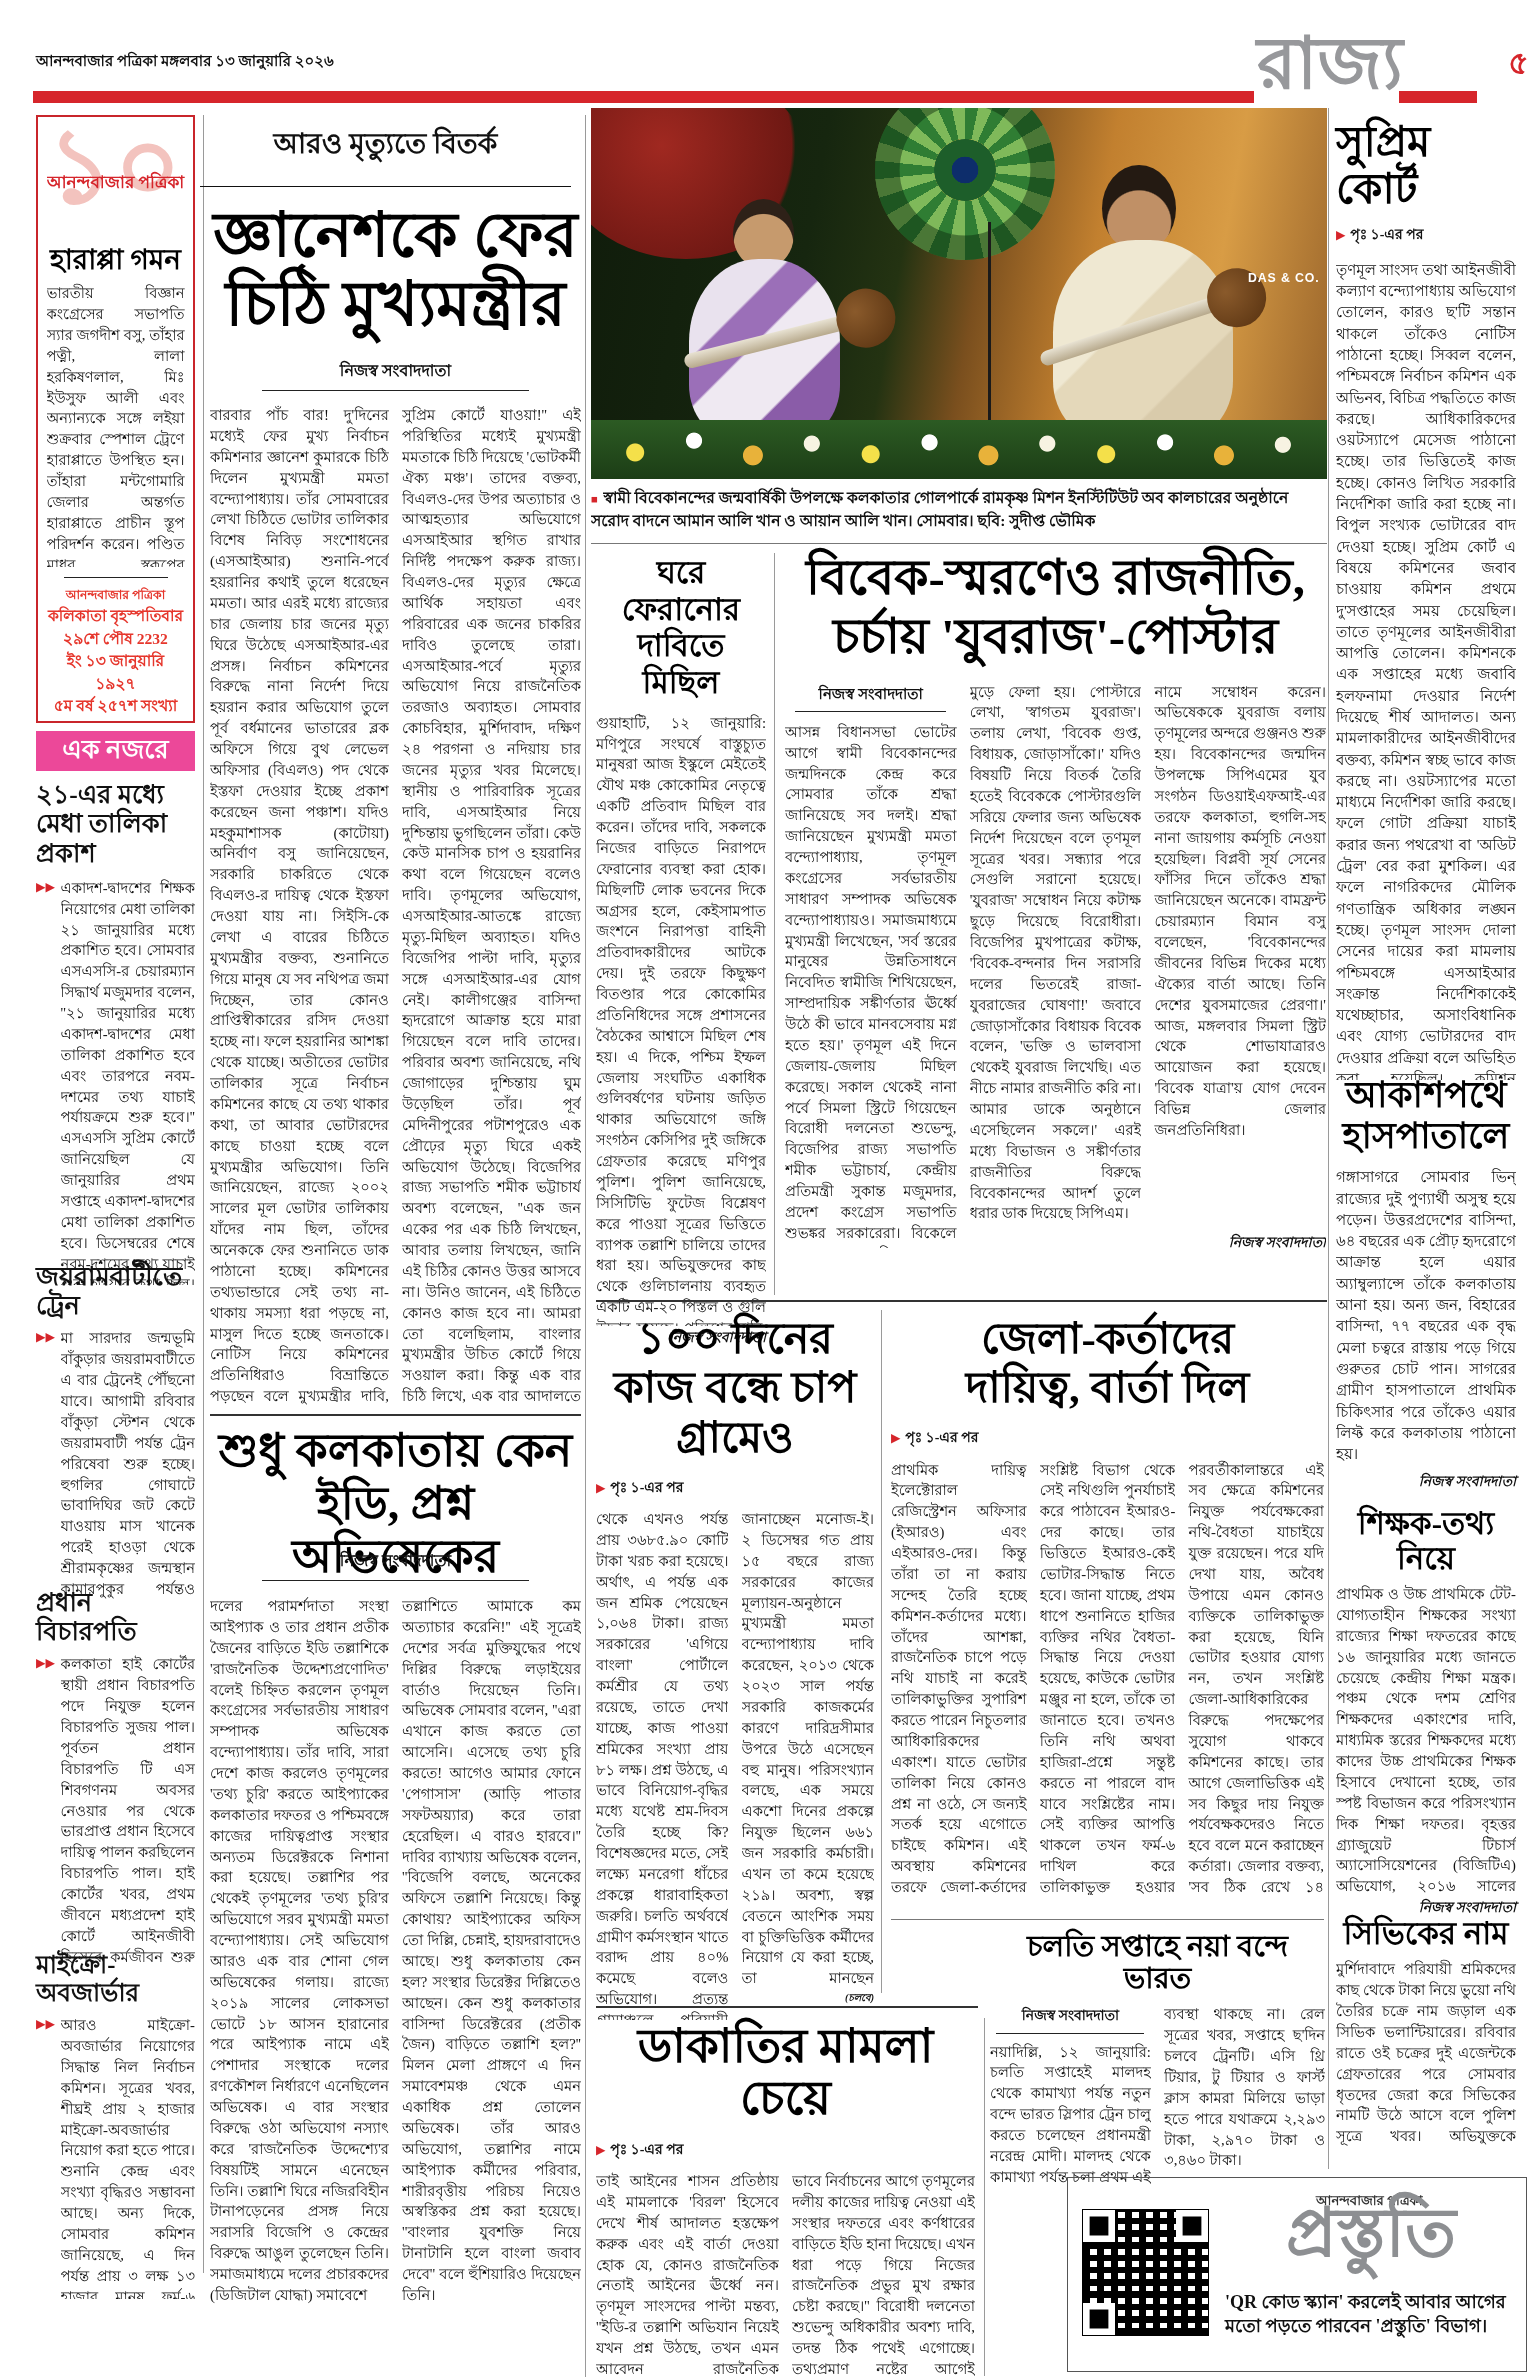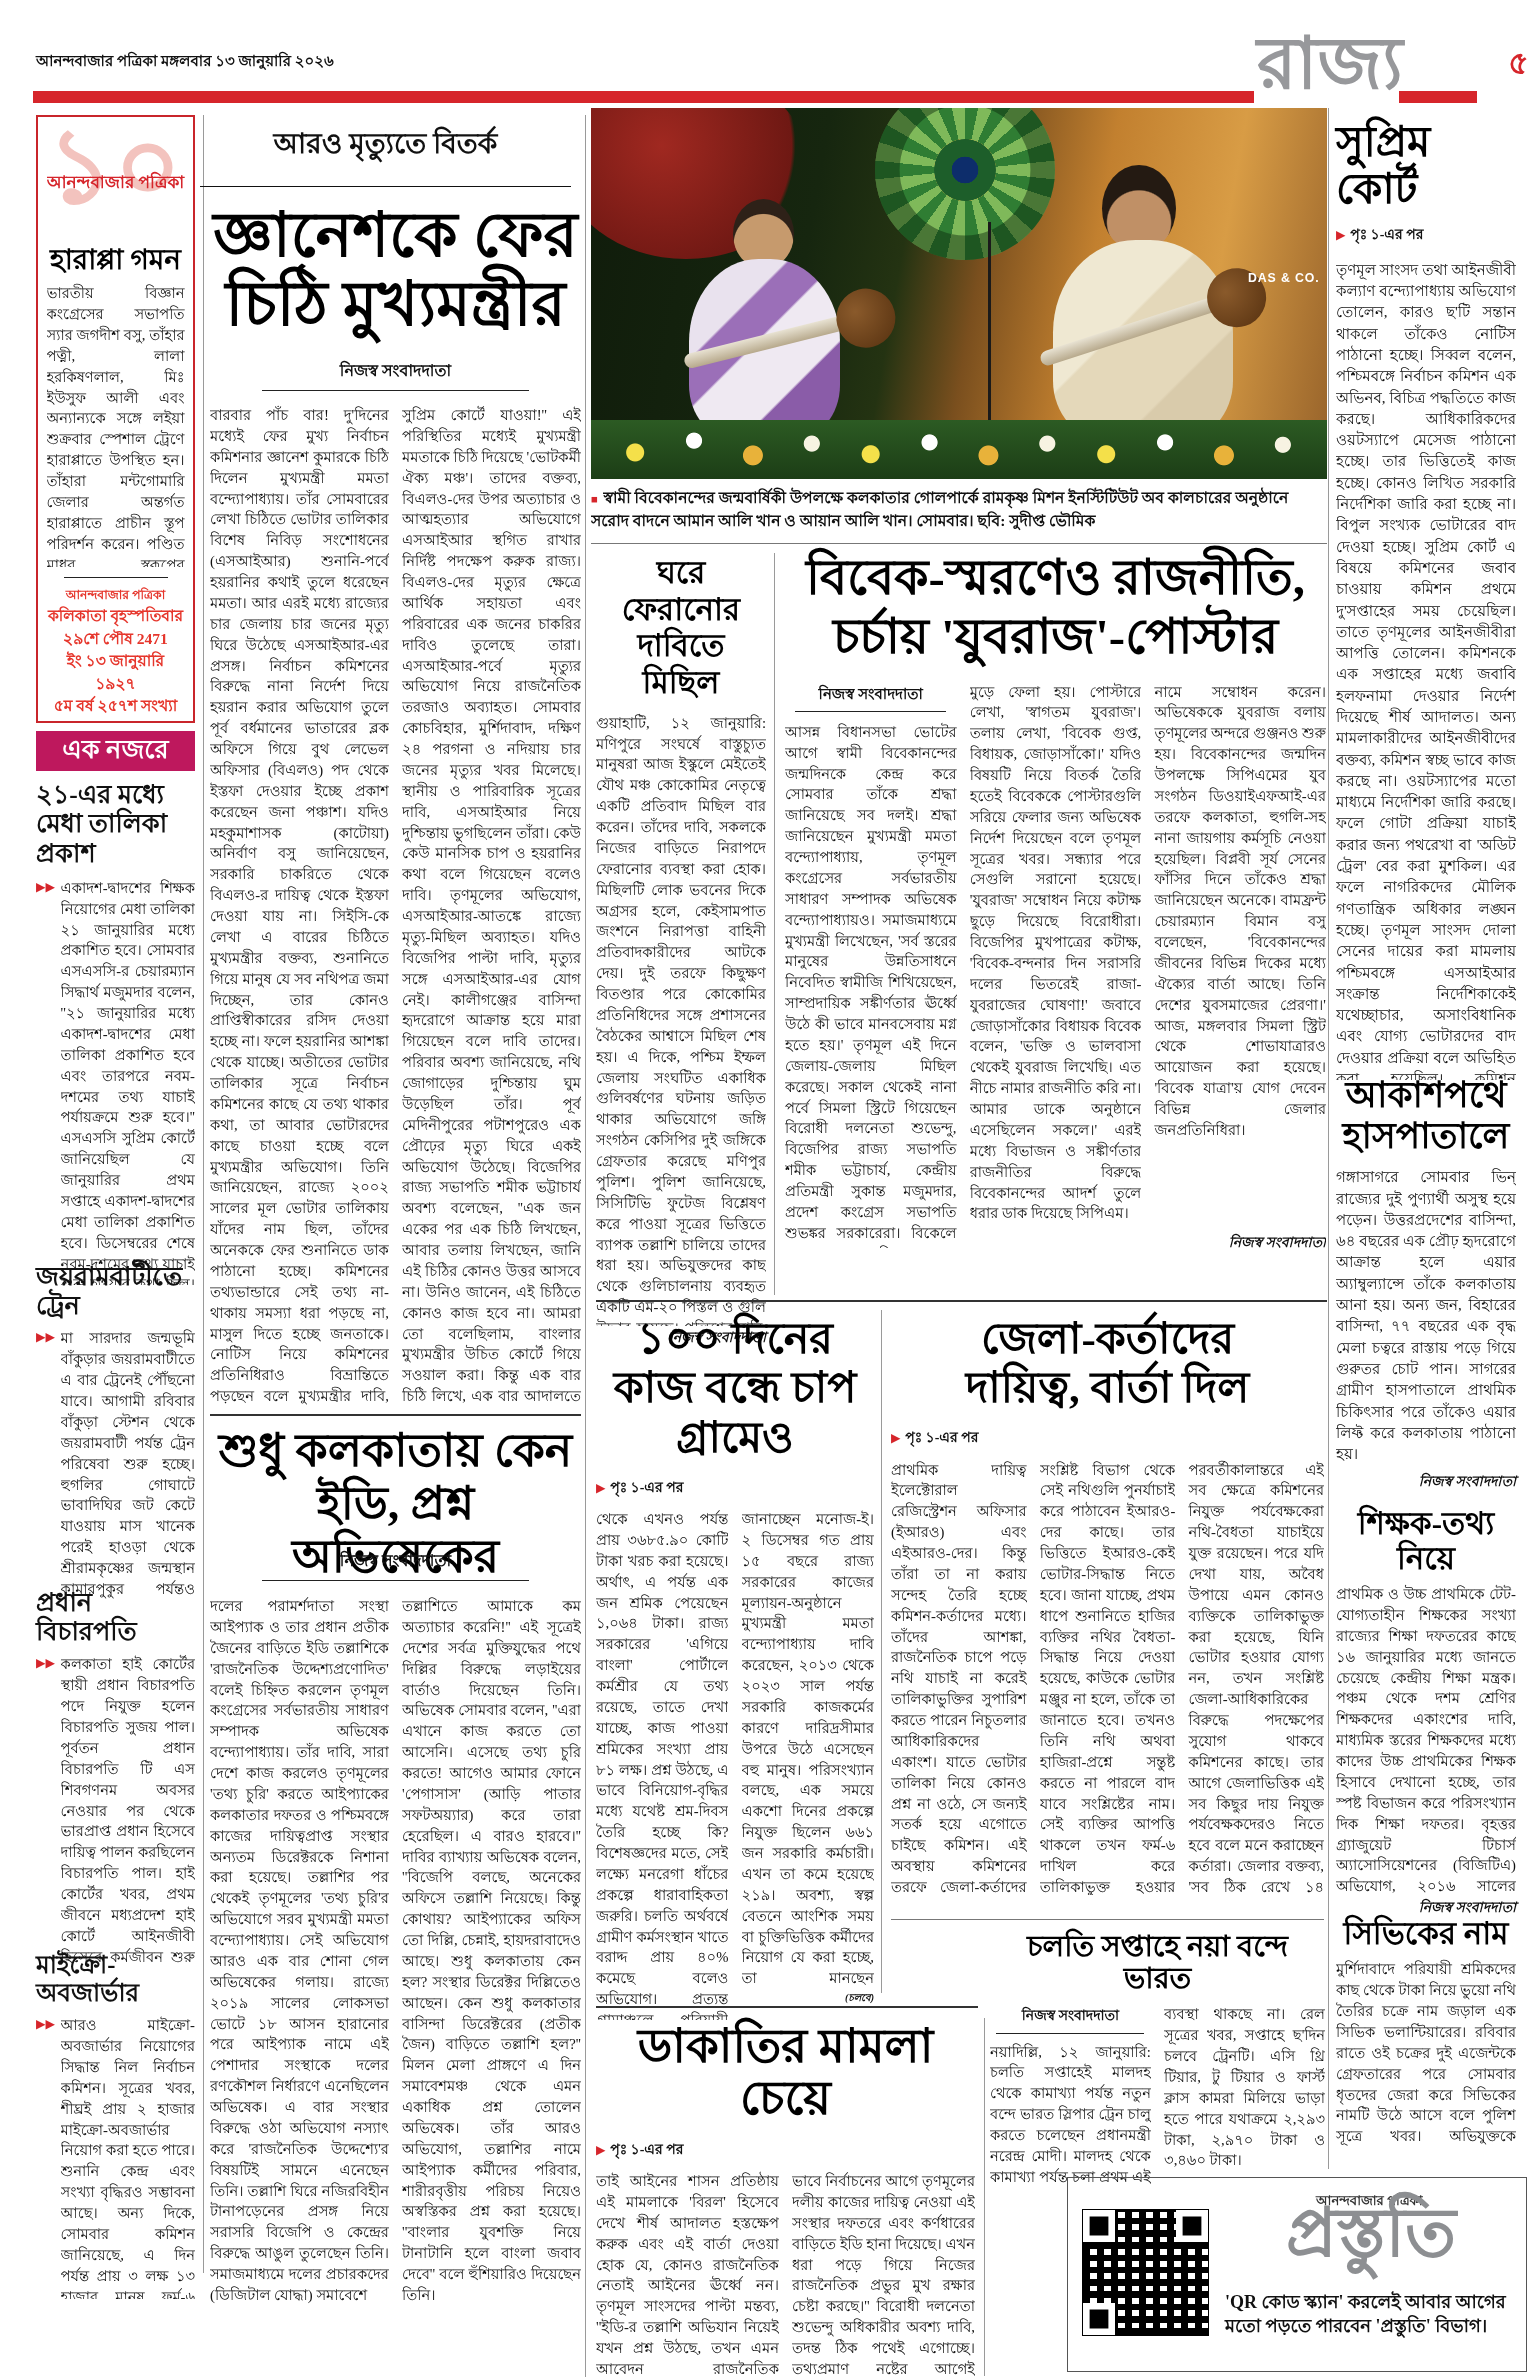--- a/index.html
+++ b/index.html
@@ -58,21 +58,21 @@
       radial-gradient(circle at 78% 38%, #ffffff 0 7.6px, transparent 8.5px),
       radial-gradient(circle at 86% 60%, #e8b23a 0 9.5px, transparent 10.4px),
       radial-gradient(circle at 94% 42%, #f7f3e2 0 7.6px, transparent 8.5px),
       linear-gradient(#2c5b23,#1c3d16);}
   .micline{position:absolute;width:2.8px;background:#1a1a1a;}
   .photosign{position:absolute;color:#fff;font-size:12.3px;font-weight:bold;letter-spacing:0.9px;
              font-family:"Liberation Sans",sans-serif;}
   .caption{font-size:15.6px;line-height:1.5;font-weight:bold;}
   .caption .sq{color:#d6252b;font-size:11.4px;margin-right:5.7px;}
   
-  #glance-banner{background:#be185d;color:#fff;font-weight:bold;font-size:25.6px;
+  #glance-banner{background:#ec4899;color:#fff;font-weight:bold;font-size:25.6px;
                  display:flex;align-items:center;justify-content:center;}
   
   #prostuti{border:1.9px solid #555;box-sizing:border-box;}
   .qr{position:absolute;left:15px;top:32px;width:125px;height:125px;background:#fff;
       background-image:repeating-linear-gradient(90deg,#000 0 6.6px,transparent 6.6px 14px),
                        repeating-linear-gradient(0deg,#000 0 6.6px,transparent 6.6px 12.3px);
       background-size:100% 100%;outline:1.9px solid #000;}
   .finder{position:absolute;width:32px;height:32px;background:#000;box-shadow:inset 0 0 0 6.6px #fff,inset 0 0 0 12.3px #000;}
   .prostuti-brand{position:absolute;left:248px;top:13.2px;font-size:13.2px;font-weight:bold;color:#333;}
   .prostuti-title{position:absolute;left:161px;top:21px;width:284px;text-align:center;
@@ -102,21 +102,21 @@
     <div class="brandwrap">
       <div class="wm">১০০</div>
       <div class="brand">আনন্দবাজার পত্রিকা</div>
     </div>
     <div class="hl center" style="font-size:28px;margin:5.7px 0 7.6px;">হারাপ্পা গমন</div>
     <div class="bodytext" style="height:284px;">ভারতীয় বিজ্ঞান কংগ্রেসের সভাপতি স্যার জগদীশ বসু, তাঁহার পত্নী, লালা হরকিষণলাল, মিঃ ইউসুফ আলী এবং অন্যান্যকে সঙ্গে লইয়া শুক্রবার স্পেশাল ট্রেণে হারাপ্পাতে উপস্থিত হন। তাঁহারা মন্টগোমারি জেলার অন্তর্গত হারাপ্পাতে প্রাচীন স্তূপ পরিদর্শন করেন। পণ্ডিত মাধব স্বরূপের তত্ত্বাবধানে যে খননকার্য্য চলিতেছে, তাঁহারা তাহা পরিদর্শন করেন। এই প্রাচীন স্তূপ কতকগুলি ধ্বংসাবশেষের সমষ্টি এবং কয়েক মাইল ব্যাপিয়া এই স্তূপ পড়িয়া আছে। খননের সমস্ত কার্য্য পরিদর্শন করিতে দর্শকগণের প্রায় আড়াই ঘণ্টা লাগিয়াছিল। অতঃপর তাঁহারা প্রত্নবিদ্যার যাদুঘর পরিদর্শন করেন এবং স্পেশাল ট্রেণযোগে লাহোর অভিযোগে যাত্রা করেন।</div>
     <div style="border-top:1.9px solid #222;margin:9.5px 17px;"></div>
     <div class="dates">
       <div style="font-size:12.3px;">আনন্দবাজার পত্রিকা</div>
       <div>কলিকাতা বৃহস্পতিবার</div>
-      <div>২৯শে পৌষ 2471</div>
+      <div>২৯শে পৌষ 2232</div>
       <div>ইং ১৩ জানুয়ারি ১৯২৭</div>
       <div>৫ম বর্ষ ২৫৭শ সংখ্যা</div>
     </div>
   </div>
 
   <div id="glance-banner" class="abs" style="left:36px;top:731px;width:159px;height:40px;">এক নজরে</div>
 
   <div class="abs" style="left:36px;top:780px;width:159px;">
     <div class="glance-title" style="font-size:25.6px;">২১-এর মধ্যে মেধা তালিকা প্রকাশ</div>
     <div class="bullet-row" style="margin-top:9.5px;">

